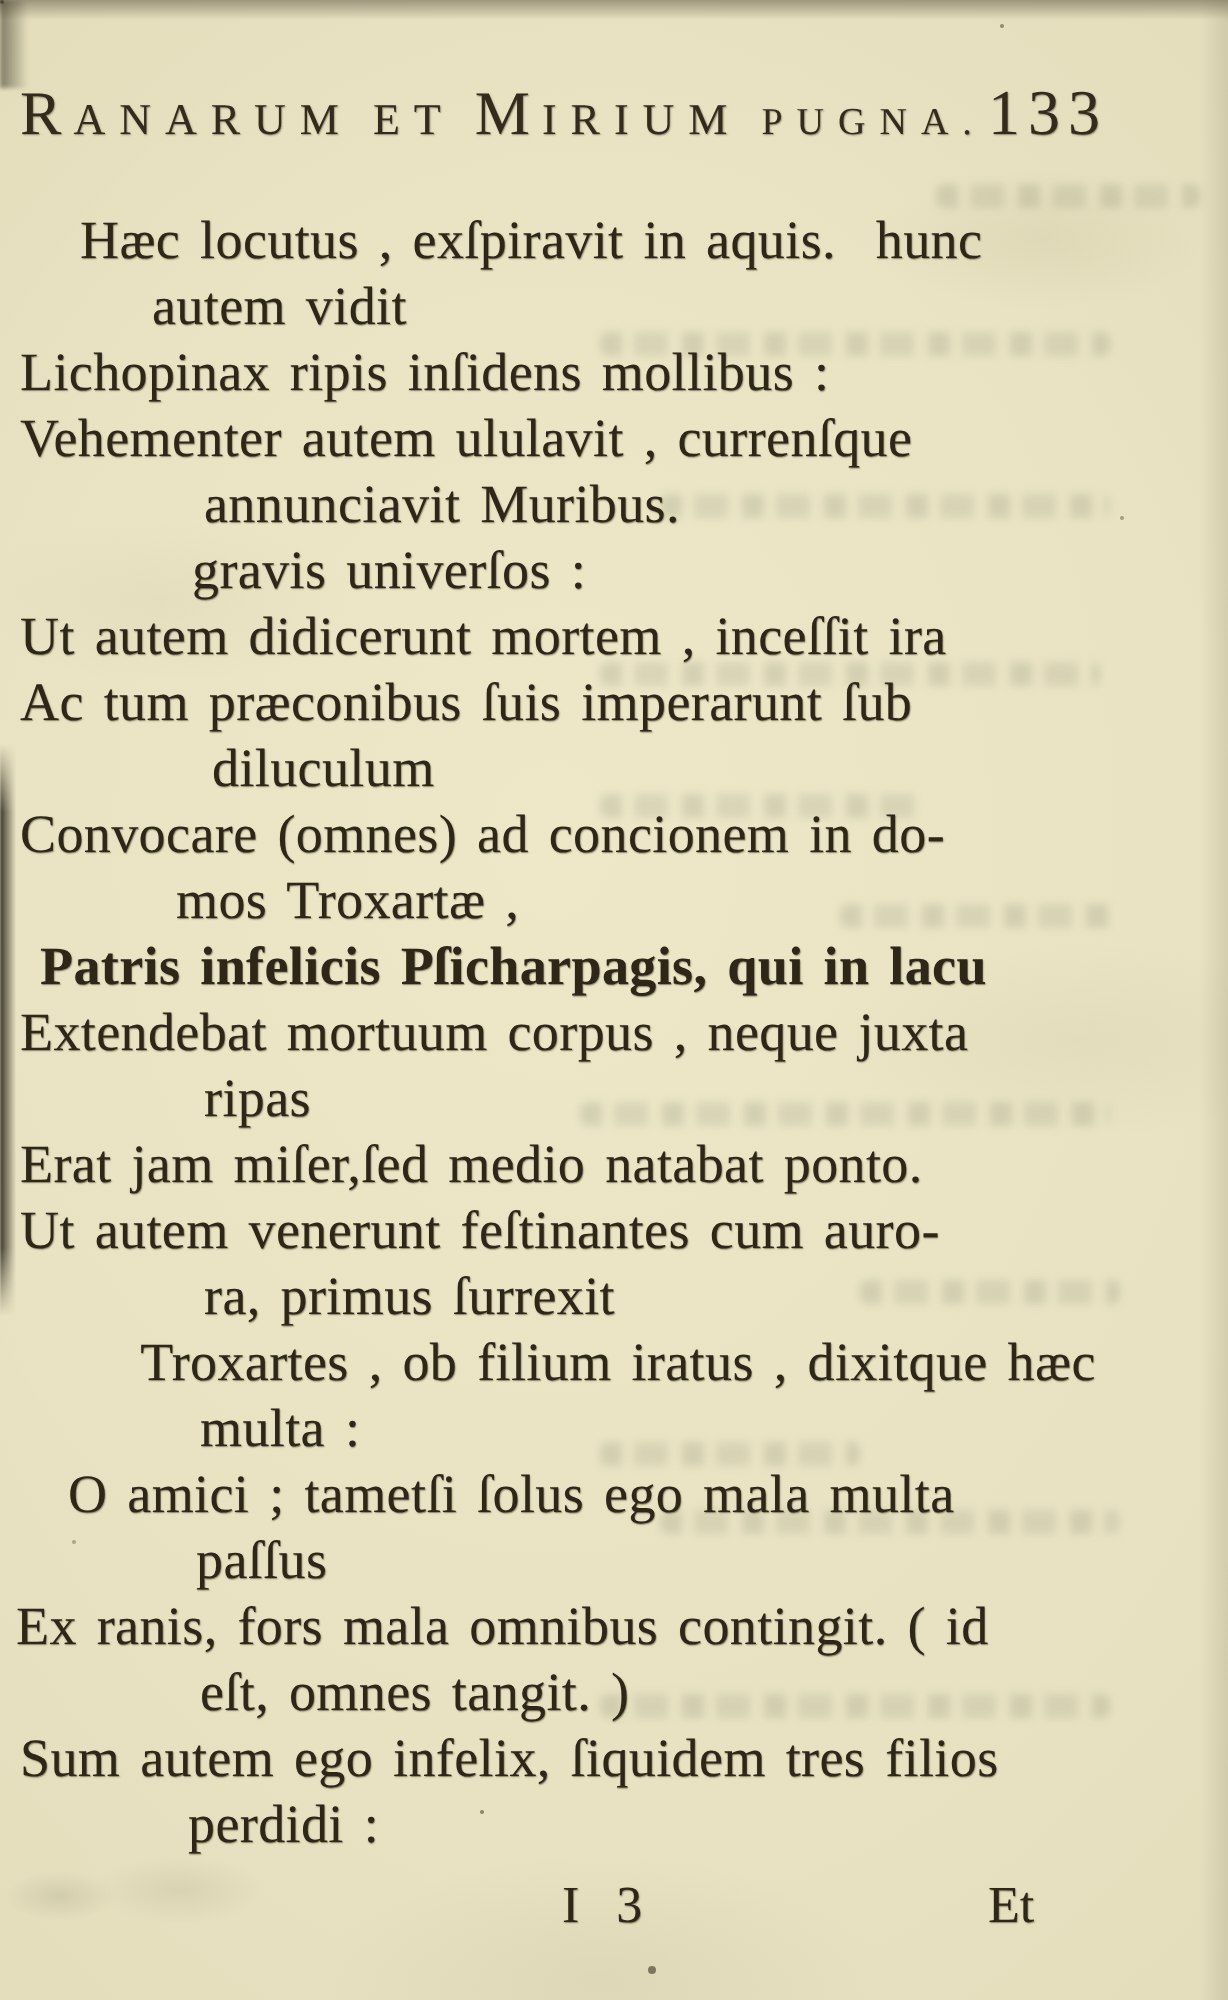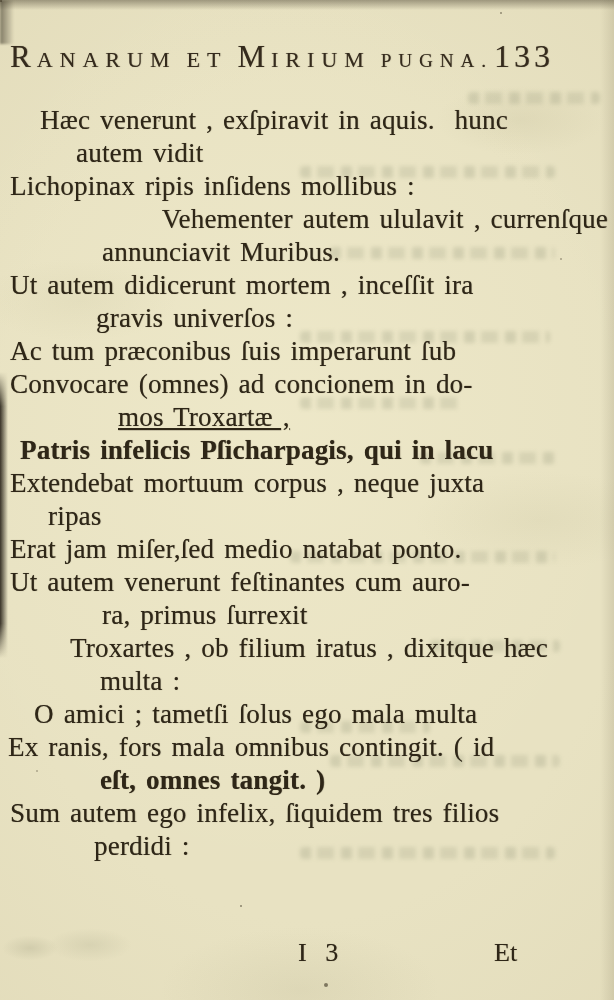--- a/index.html
+++ b/index.html
@@ -71,21 +71,21 @@
     line-height:33px;
     word-spacing:3px;
     letter-spacing:0.2px;
     text-shadow:0.35px 0.35px 0.7px rgba(46,38,23,0.55);
   }
   .line{white-space:pre;height:33px;}
 
   
   .footer{position:absolute;left:0;top:938px;width:614px;height:40px;
     font-size:26px;text-shadow:0.35px 0.35px 0.7px rgba(46,38,23,0.5);}
-  .signature{position:absolute;left:298px;top:0;letter-spacing:6px;}
+  .signature{position:absolute;left:281px;top:0;letter-spacing:6px;}
   .catchword{position:absolute;left:494px;top:0;}
 
   
   .ghost{
     position:absolute;height:12px;pointer-events:none;
     background:repeating-linear-gradient(90deg,
       rgba(122,128,100,0.38) 0 11px, rgba(122,128,100,0) 11px 17px,
       rgba(122,128,100,0.30) 17px 34px, rgba(122,128,100,0) 34px 41px);
     filter:blur(2px);
     opacity:0.55;
@@ -135,41 +135,43 @@
         <span class="hdr-gap"></span>
         <span class="cap-lg">M</span>
         <span class="cap-sm">IRIUM</span>
         <span class="hdr-gap"></span>
         <span class="cap-xs">PUGNA.</span>
     </div>
     <div class="page-number">133</div>
   </div>
 
   <div class="body-text" id="verse-lines">
-      <div class="line" style="padding-left: 32px;">Hæc venerunt , exſpiravit in aquis.  hunc</div>
+      <div class="line" style="padding-left: 32px;">Hæc locutus , exſpiravit in aquis.  hunc</div>
       <div class="line" style="padding-left: 68px;">autem vidit</div>
       <div class="line" style="padding-left: 2px;">Lichopinax ripis inſidens mollibus :</div>
-      <div class="line" style="padding-left: 2px; text-align: right;">Vehementer autem ululavit , currenſque</div>
+      <div class="line" style="padding-left: 2px;">Vehementer autem ululavit , currenſque</div>
       <div class="line" style="padding-left: 94px;">annunciavit Muribus.</div>
+      <div class="line" style="padding-left: 88px;">gravis univerſos :</div>
       <div class="line" style="padding-left: 2px;">Ut autem didicerunt mortem , inceſſit ira</div>
-      <div class="line" style="padding-left: 88px;">gravis univerſos :</div>
       <div class="line" style="padding-left: 2px;">Ac tum præconibus ſuis imperarunt ſub</div>
+      <div class="line" style="padding-left: 98px;">diluculum</div>
       <div class="line" style="padding-left: 2px;">Convocare (omnes) ad concionem in do-</div>
-      <div class="line" style="padding-left: 110px; text-decoration: underline;">mos Troxartæ ,</div>
+      <div class="line" style="padding-left: 80px;">mos Troxartæ ,</div>
       <div class="line" style="padding-left: 12px; font-weight: bold;">Patris infelicis Pſicharpagis, qui in lacu</div>
       <div class="line" style="padding-left: 2px;">Extendebat mortuum corpus , neque juxta</div>
-      <div class="line" style="padding-left: 40px;">ripas</div>
+      <div class="line" style="padding-left: 94px;">ripas</div>
       <div class="line" style="padding-left: 2px;">Erat jam miſer,ſed medio natabat ponto.</div>
       <div class="line" style="padding-left: 2px;">Ut autem venerunt feſtinantes cum auro-</div>
       <div class="line" style="padding-left: 94px;">ra, primus ſurrexit</div>
       <div class="line" style="padding-left: 2px; text-align: center;">Troxartes , ob filium iratus , dixitque hæc</div>
       <div class="line" style="padding-left: 92px;">multa :</div>
       <div class="line" style="padding-left: 26px;">O amici ; tametſi ſolus ego mala multa</div>
+      <div class="line" style="padding-left: 90px;">paſſus</div>
       <div class="line" style="padding-left: 0px;">Ex ranis, fors mala omnibus contingit. ( id</div>
-      <div class="line" style="padding-left: 92px; font-weight: bold;">eſt, omnes tangit. )</div>
+      <div class="line" style="padding-left: 92px;">eſt, omnes tangit. )</div>
       <div class="line" style="padding-left: 2px;">Sum autem ego infelix, ſiquidem tres filios</div>
       <div class="line" style="padding-left: 86px;">perdidi :</div>
     </div>
 
   <div class="footer">
     <span class="signature">I 3</span>
     <span class="catchword">Et</span>
   </div>
 </div>
 

